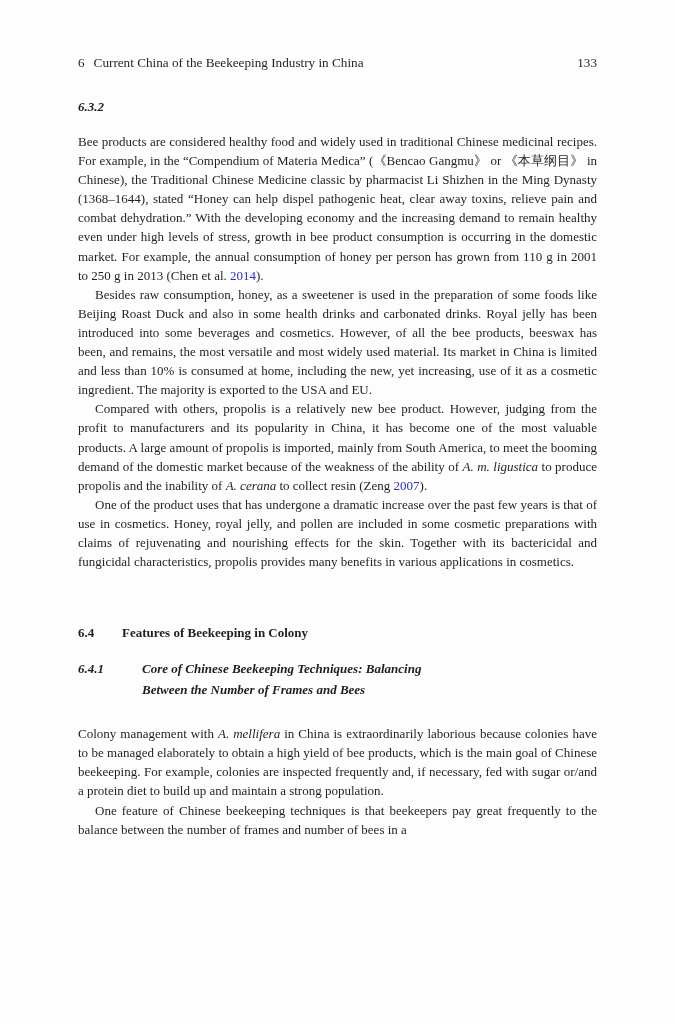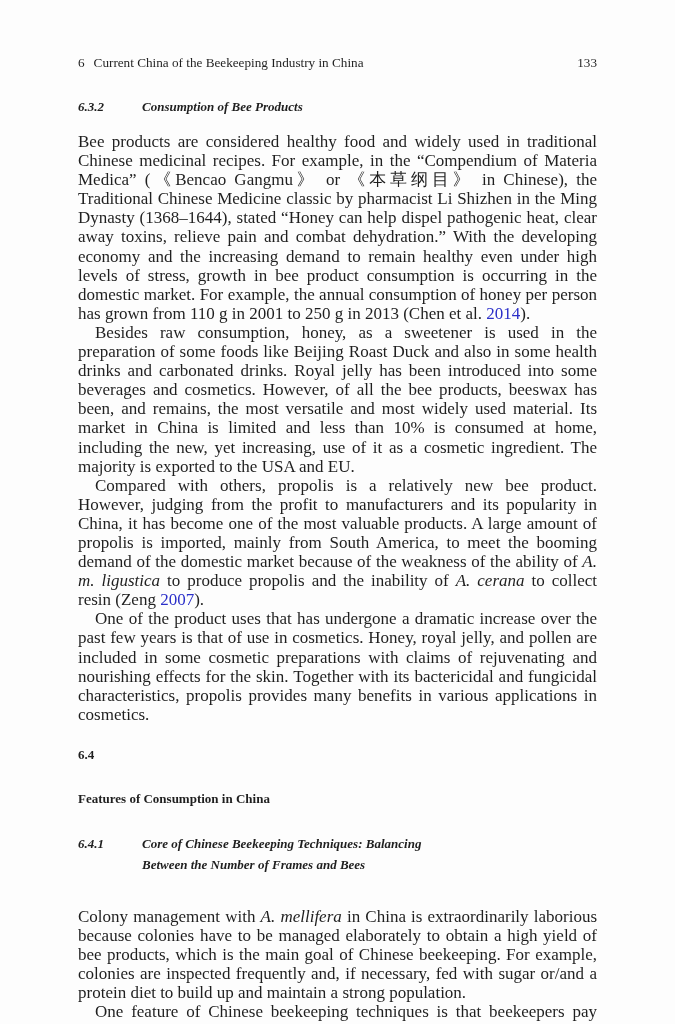--- a/index.html
+++ b/index.html
@@ -33,33 +33,33 @@
     display: flex;
     font-size: 13px;
     font-weight: 700;
     line-height: 20px;
     margin: 0;
   }
   .heading .num { flex: 0 0 64px; }
   .heading .num-sm { flex: 0 0 44px; }
   .h-italic { font-style: italic; }
   .h632 { margin-bottom: 15px; }
-  .h64  { margin-top: 21px; flex-direction: column; }
-  .h641 { margin-top: 24px; line-height: 21px; }
+  .h64  { margin-top: 52px; }
+  .h641 { margin-top: 15px; line-height: 21px; }
 
   p.body {
-    font-size: 17px;
+    font-size: 13px;
     line-height: 19.1px;
     text-align: justify;
     margin: 0;
     hyphens: auto;
     -webkit-hyphens: auto;
   }
   p.indent { text-indent: 17px; }
-  p.p5 { margin-top: 32px; }
+  p.p5 { margin-top: 24px; }
 
   .italic { font-style: italic; }
   a.cite {
     color: #2b2fc9;
     text-decoration: none;
     cursor: pointer;
   }
 </style>
 </head>
 <body>
@@ -67,34 +67,33 @@
 <div class="page">
 
   <header class="running-head">
     <span class="rh-num">6</span>
     <span class="rh-title">Current China of the Beekeeping Industry in China</span>
     <span class="rh-page">133</span>
   </header>
 
   <h3 class="heading h-italic h632">
     <span class="num">6.3.2</span>
-    <span class="h-title">Consumption of Bee Products</span>
   </h3>
 
   <p class="body"><span>Bee products are considered healthy food and widely used in traditional Chinese medicinal recipes. For example, in the “Compendium of Materia Medica” (《Bencao Gangmu》 or 《本草纲目》 in Chinese), the Traditional Chinese Medicine classic by pharmacist Li Shizhen in the Ming Dynasty (1368–1644), stated “Honey can help dispel pathogenic heat, clear away toxins, relieve pain and combat dehydration.” With the developing economy and the increasing demand to remain healthy even under high levels of stress, growth in bee product consumption is occurring in the domestic market. For example, the annual consumption of honey per person has grown from 110 g in 2001 to 250 g in 2013 (Chen et al. </span><a class="cite">2014</a><span>).</span></p>
 
   <p class="body indent"><span>Besides raw consumption, honey, as a sweetener is used in the preparation of some foods like Beijing Roast Duck and also in some health drinks and carbonated drinks. Royal jelly has been introduced into some beverages and cosmetics. However, of all the bee products, beeswax has been, and remains, the most versatile and most widely used material. Its market in China is limited and less than 10% is consumed at home, including the new, yet increasing, use of it as a cosmetic ingredient. The majority is exported to the USA and EU.</span></p>
 
   <p class="body indent"><span>Compared with others, propolis is a relatively new bee product. However, judging from the profit to manufacturers and its popularity in China, it has become one of the most valuable products. A large amount of propolis is imported, mainly from South America, to meet the booming demand of the domestic market because of the weakness of the ability of </span><span class="italic">A. m. ligustica</span><span> to produce propolis and the inability of </span><span class="italic">A. cerana</span><span> to collect resin (Zeng </span><a class="cite">2007</a><span>).</span></p>
 
   <p class="body indent"><span>One of the product uses that has undergone a dramatic increase over the past few years is that of use in cosmetics. Honey, royal jelly, and pollen are included in some cosmetic preparations with claims of rejuvenating and nourishing effects for the skin. Together with its bactericidal and fungicidal characteristics, propolis provides many benefits in various applications in cosmetics.</span></p>
 
   <h2 class="heading h64">
     <span class="num-sm">6.4</span>
-    <span class="h-title">Features of Consumption in China</span>
+    <span class="h-title">Features of Beekeeping in Colony</span>
   </h2>
 
   <h3 class="heading h-italic h641">
     <span class="num">6.4.1</span>
     <span class="h-title"><span>Core of Chinese Beekeeping Techniques: Balancing</span><br><span>Between the Number of Frames and Bees</span></span>
   </h3>
 
   <p class="body p5"><span>Colony management with </span><span class="italic">A. mellifera</span><span> in China is extraordinarily laborious because colonies have to be managed elaborately to obtain a high yield of bee products, which is the main goal of Chinese beekeeping. For example, colonies are inspected frequently and, if necessary, fed with sugar or/and a protein diet to build up and maintain a strong population.</span></p>
 
   <p class="body indent"><span>One feature of Chinese beekeeping techniques is that beekeepers pay great frequently to the balance between the number of frames and number of bees in a</span></p>

